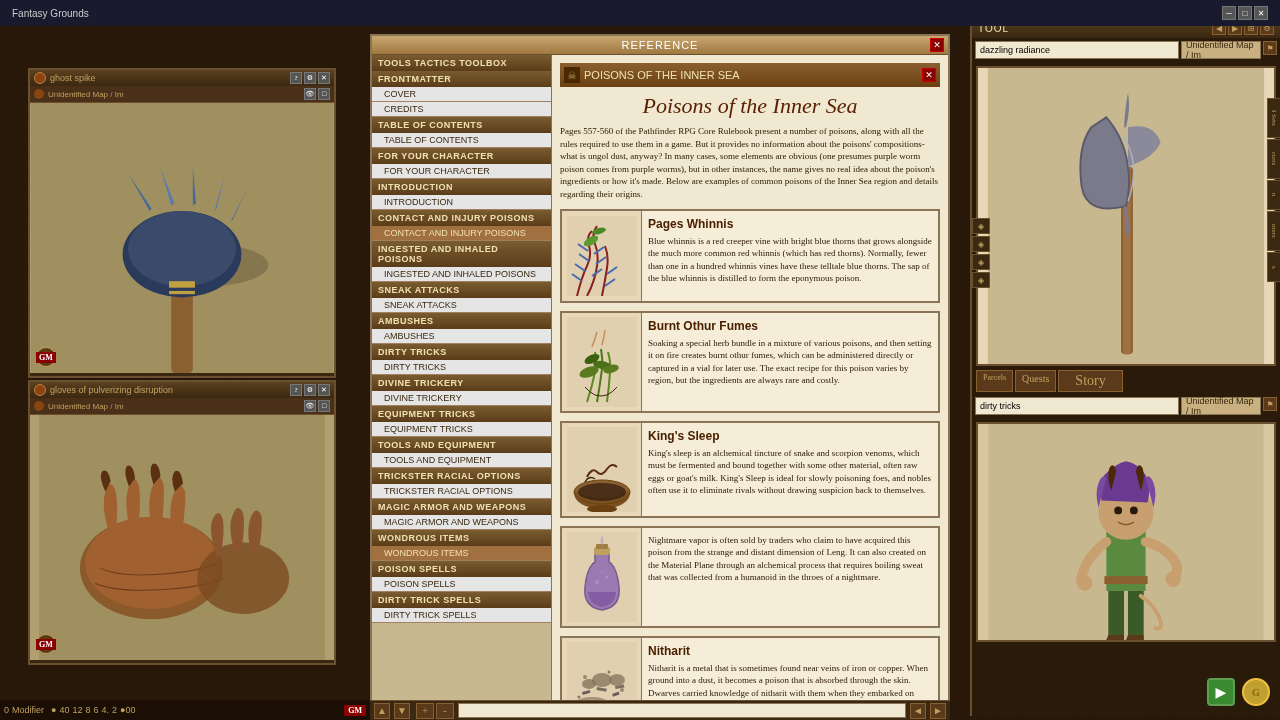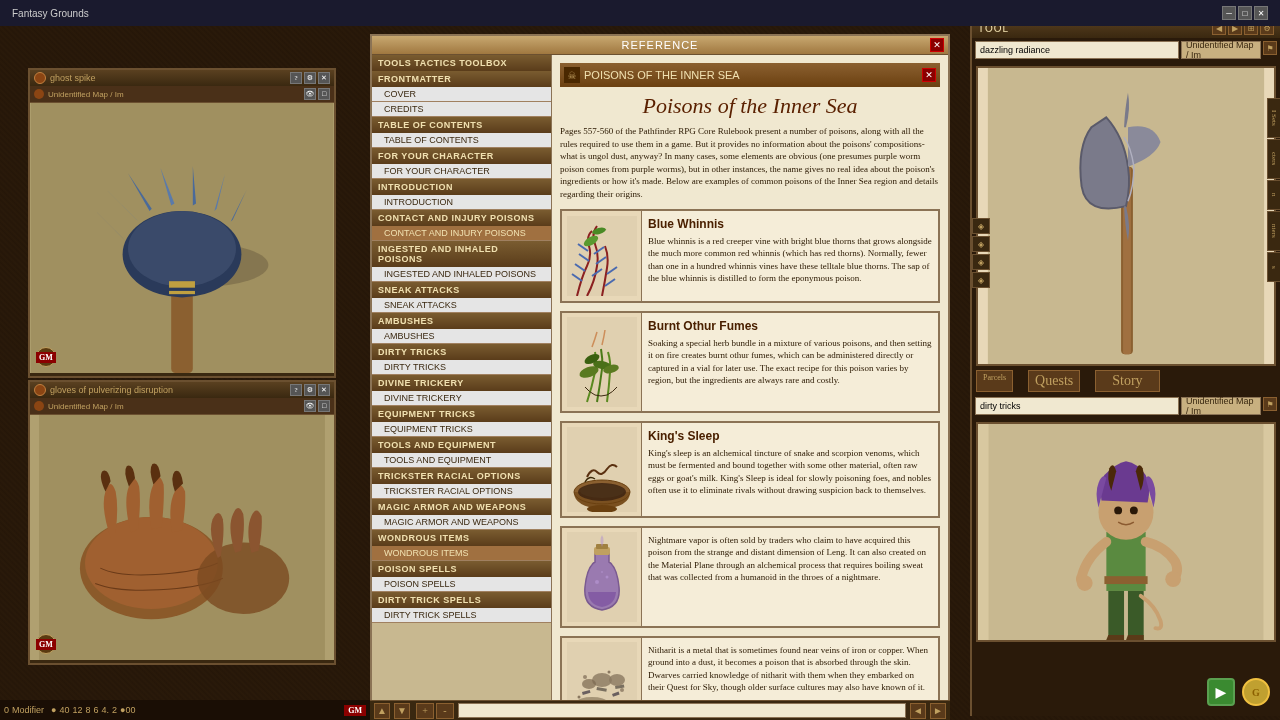--- a/index.html
+++ b/index.html
@@ -697,21 +697,21 @@
             <path d="M29,48 L39,41" stroke="#4a6ab0" stroke-width="2"></path>
             <path d="M27,38 L37,31" stroke="#4a6ab0" stroke-width="2"></path>
             <path d="M38,70 L48,63" stroke="#4a6ab0" stroke-width="2"></path>
             <path d="M40,58 L50,51" stroke="#4a6ab0" stroke-width="2"></path>
 
             <ellipse cx="24" cy="25" rx="8" ry="4" fill="#5a9a30" transform="rotate(-30 24 25)"></ellipse>
             <ellipse cx="32" cy="15" rx="7" ry="3" fill="#4a8a25" transform="rotate(-15 32 15)"></ellipse>
           </svg>
         </div>
         <div class="poison-details">
-          <div class="poison-name">Blue Whinnis</div>
+          <div class="poison-name">Pages Whinnis</div>
           <div class="poison-desc">Blue whinnis is a red creeper vine with bright blue thorns that grows alongside the much more common red whinnis (which has red thorns). Normally, fewer than one in a hundred whinnis vines have these telltale blue thorns. The sap of the blue whinnis is distilled to form the eponymous poison.</div>
         </div>
       </div>
 
       <div class="poison-entry">
         <div class="poison-image">
           <svg viewBox="0 0 70 90" width="70" height="90">
             <rect width="70" height="90" fill="#e0d0b0"></rect>
 
             <path d="M20,85 Q25,70 28,55 Q30,45 28,35" stroke="#5a8a20" stroke-width="2" fill="none"></path>
@@ -802,20 +802,21 @@
             <ellipse cx="22" cy="42" rx="7" ry="5" fill="#7a6850" opacity="0.7"></ellipse>
             <ellipse cx="50" cy="38" rx="8" ry="6" fill="#8a7860" opacity="0.8"></ellipse>
 
             <circle cx="18" cy="35" r="2" fill="#9a8870"></circle>
             <circle cx="42" cy="30" r="1.5" fill="#8a7860"></circle>
             <circle cx="55" cy="48" r="2" fill="#9a8870"></circle>
             <circle cx="12" cy="55" r="1.5" fill="#8a7860"></circle>
           </svg>
         </div>
         <div class="poison-details">
+          <div class="poison-name">Nitharit</div>
           <div class="poison-desc">Nitharit is a metal that is sometimes found near veins of iron or copper. When ground into a dust, it becomes a poison that is absorbed through the skin. Dwarves carried knowledge of nitharit with them when they embarked on their Quest for Sky, though older surface cultures may also have known of it.</div>
         </div>
       </div>
 
     </div>
   </div>
 </div>
 
 <div class="bottom-bar">
   <div class="bottom-nav-btn">▲</div>
@@ -865,23 +866,23 @@
           <path d="M48,50 Q55,60 58,80 Q58,100 52,115" stroke="#b0b0c0" stroke-width="1.5" fill="none"></path>
 
           <path d="M50,40 Q55,20 52,5 Q49,20 48,40" fill="#7a7a8a"></path>
 
           <path d="M50,120 Q55,140 52,155 Q49,140 48,120" fill="#7a7a8a"></path>
         </g>
       </svg>
     </div>
   </div>
 
-  <div style="margin: 2px 4px; display:flex; gap:15px;">
+  <div style="margin: 2px 4px; display:flex; gap:2px;">
     <div style="background:#5a3a1a; border:1px solid #8b6030; color:#c0a060; font-size:8px; padding:2px 6px; cursor:pointer;">Parcels</div>
-    <div style="background:#5a3a1a; border:1px solid #8b6030; color:#c0a060; font-size:14px; padding:2px 6px; cursor:pointer;">Quests</div>
+    <div style="background:#5a3a1a; border:1px solid #8b6030; color:#c0a060; font-size:10px; padding:2px 6px; cursor:pointer;">Quests</div>
     <div style="background:#5a3a1a; border:1px solid #8b6030; color:#c0a060; font-size:14px; padding:2px 16px; cursor:pointer;">Story</div>
   </div>
 
   <div class="tool-search-row">
     <input class="tool-search-box" type="text" value="dirty tricks" style="">
     <div class="tool-search-addon">
       <span>Unidentified Map / Im</span>
     </div>
     <div class="tool-small-btn">⚑</div>
   </div>

